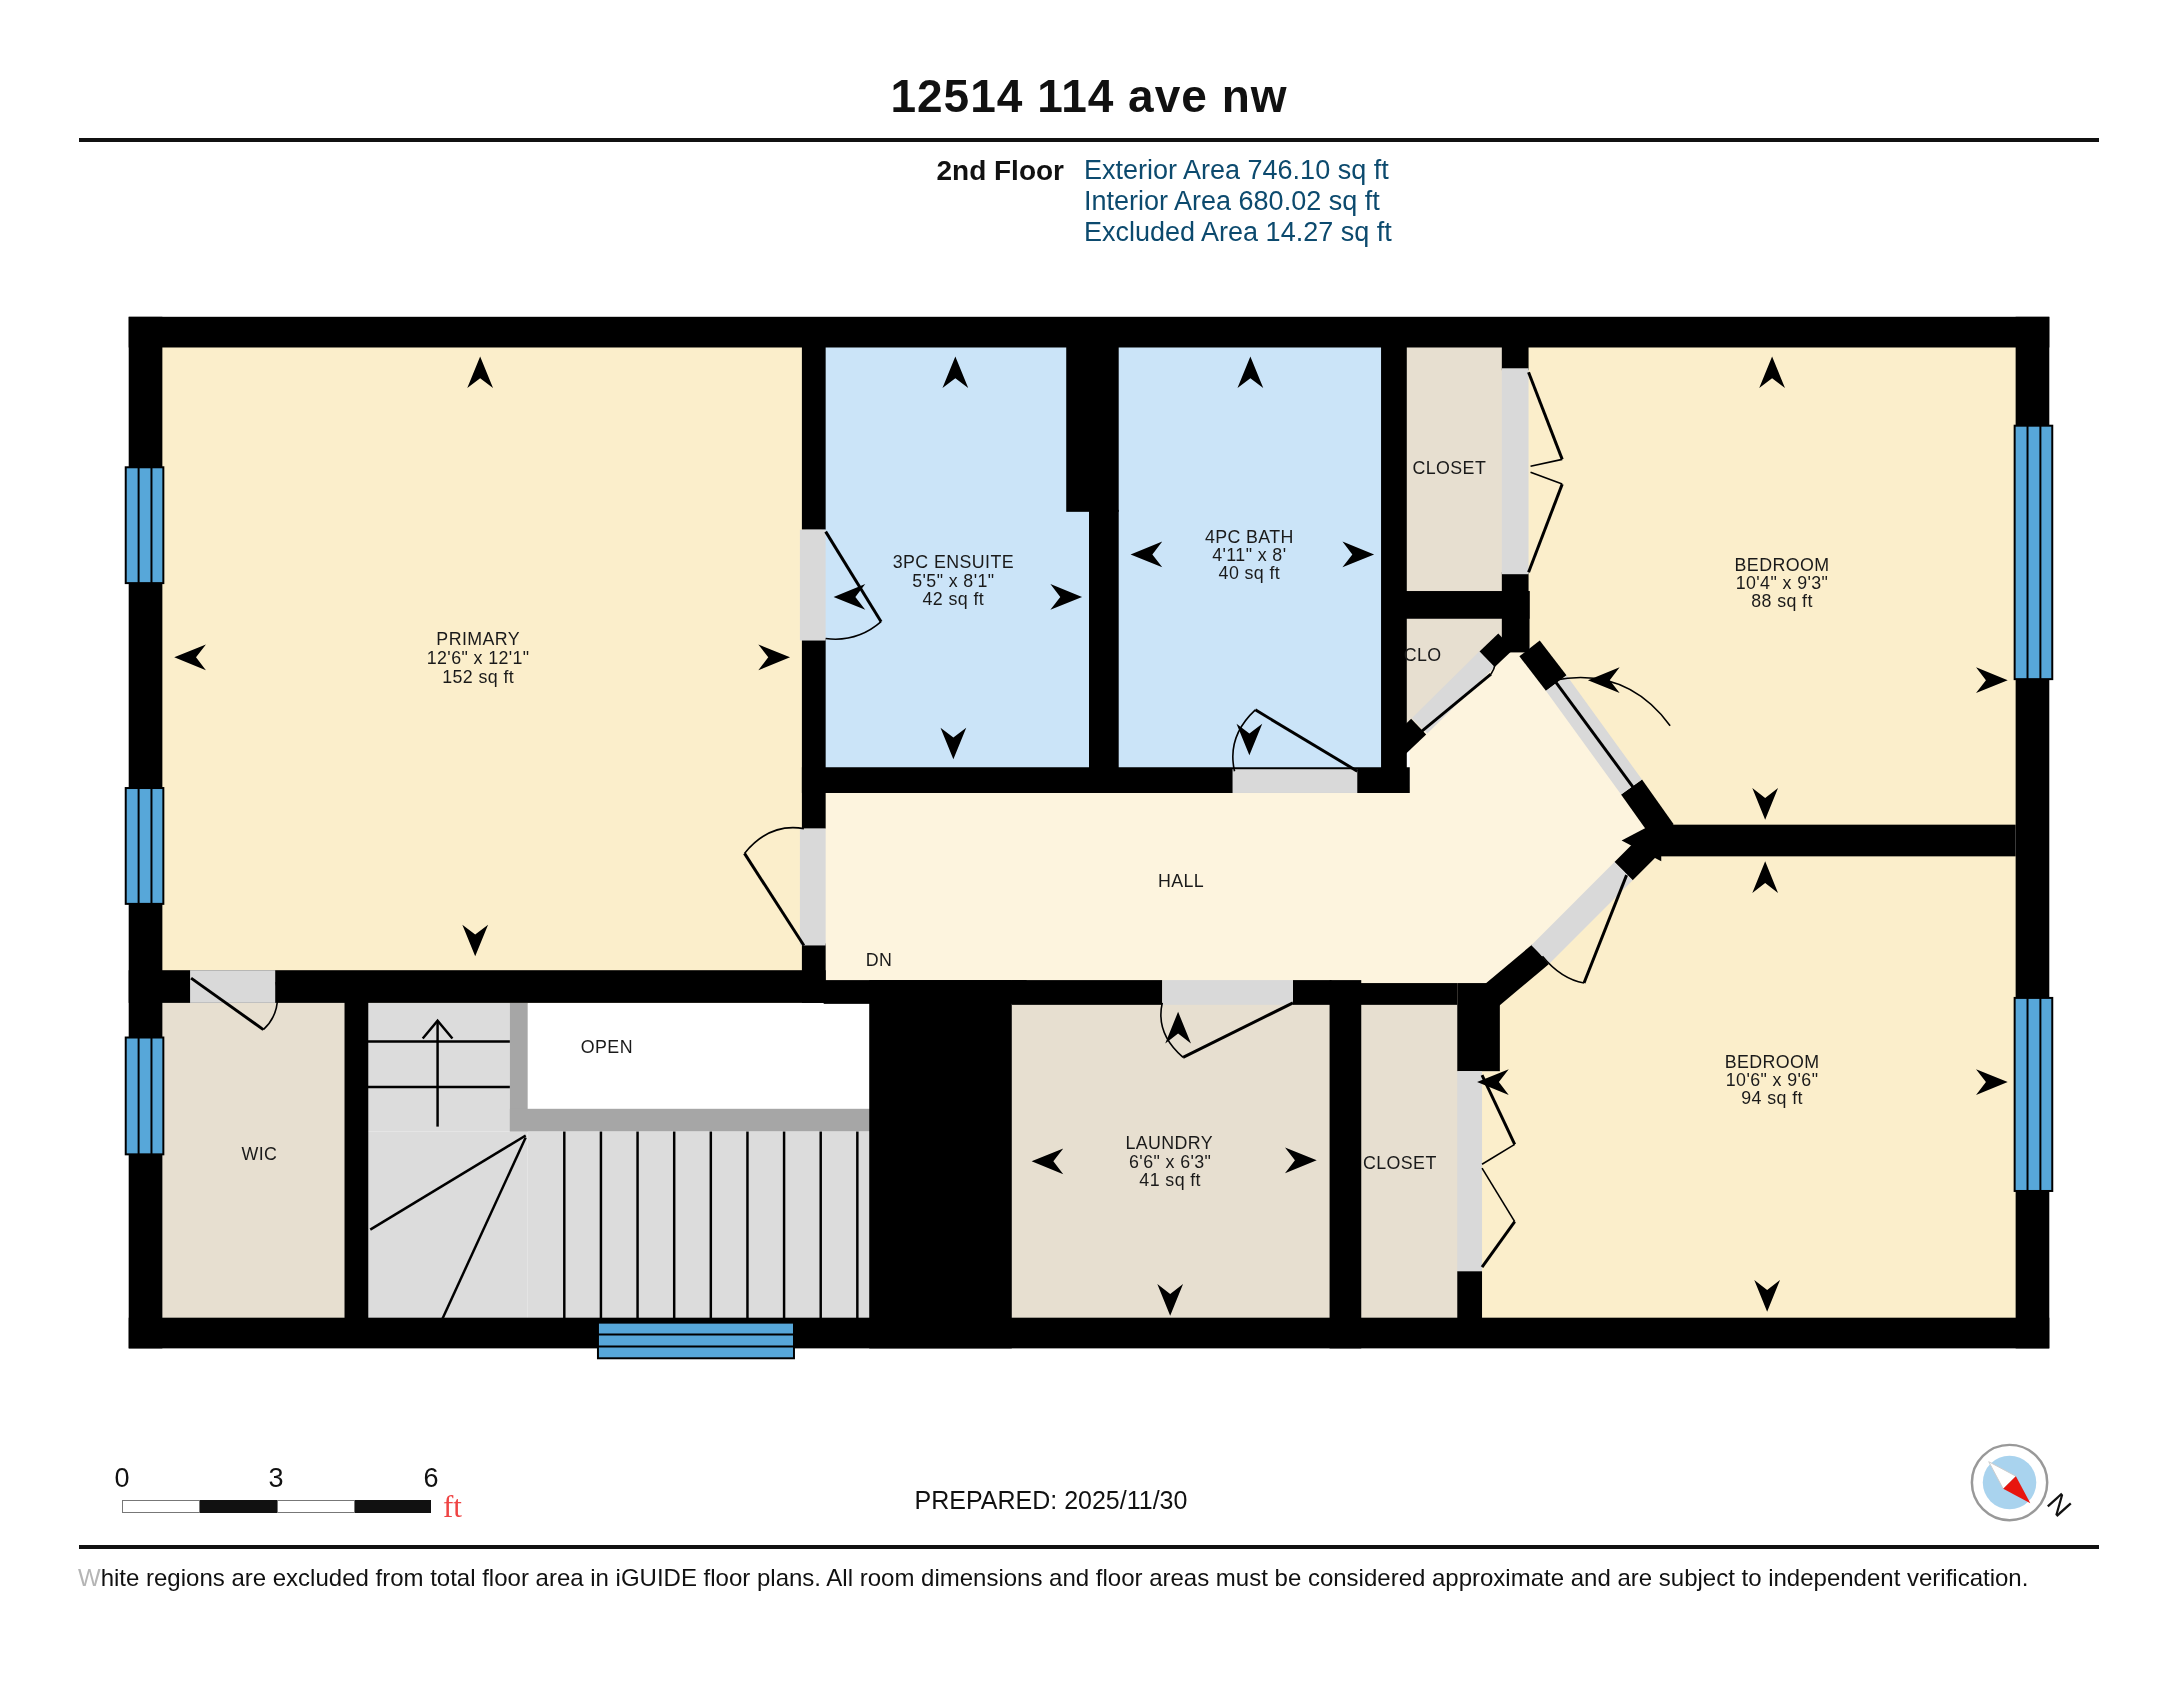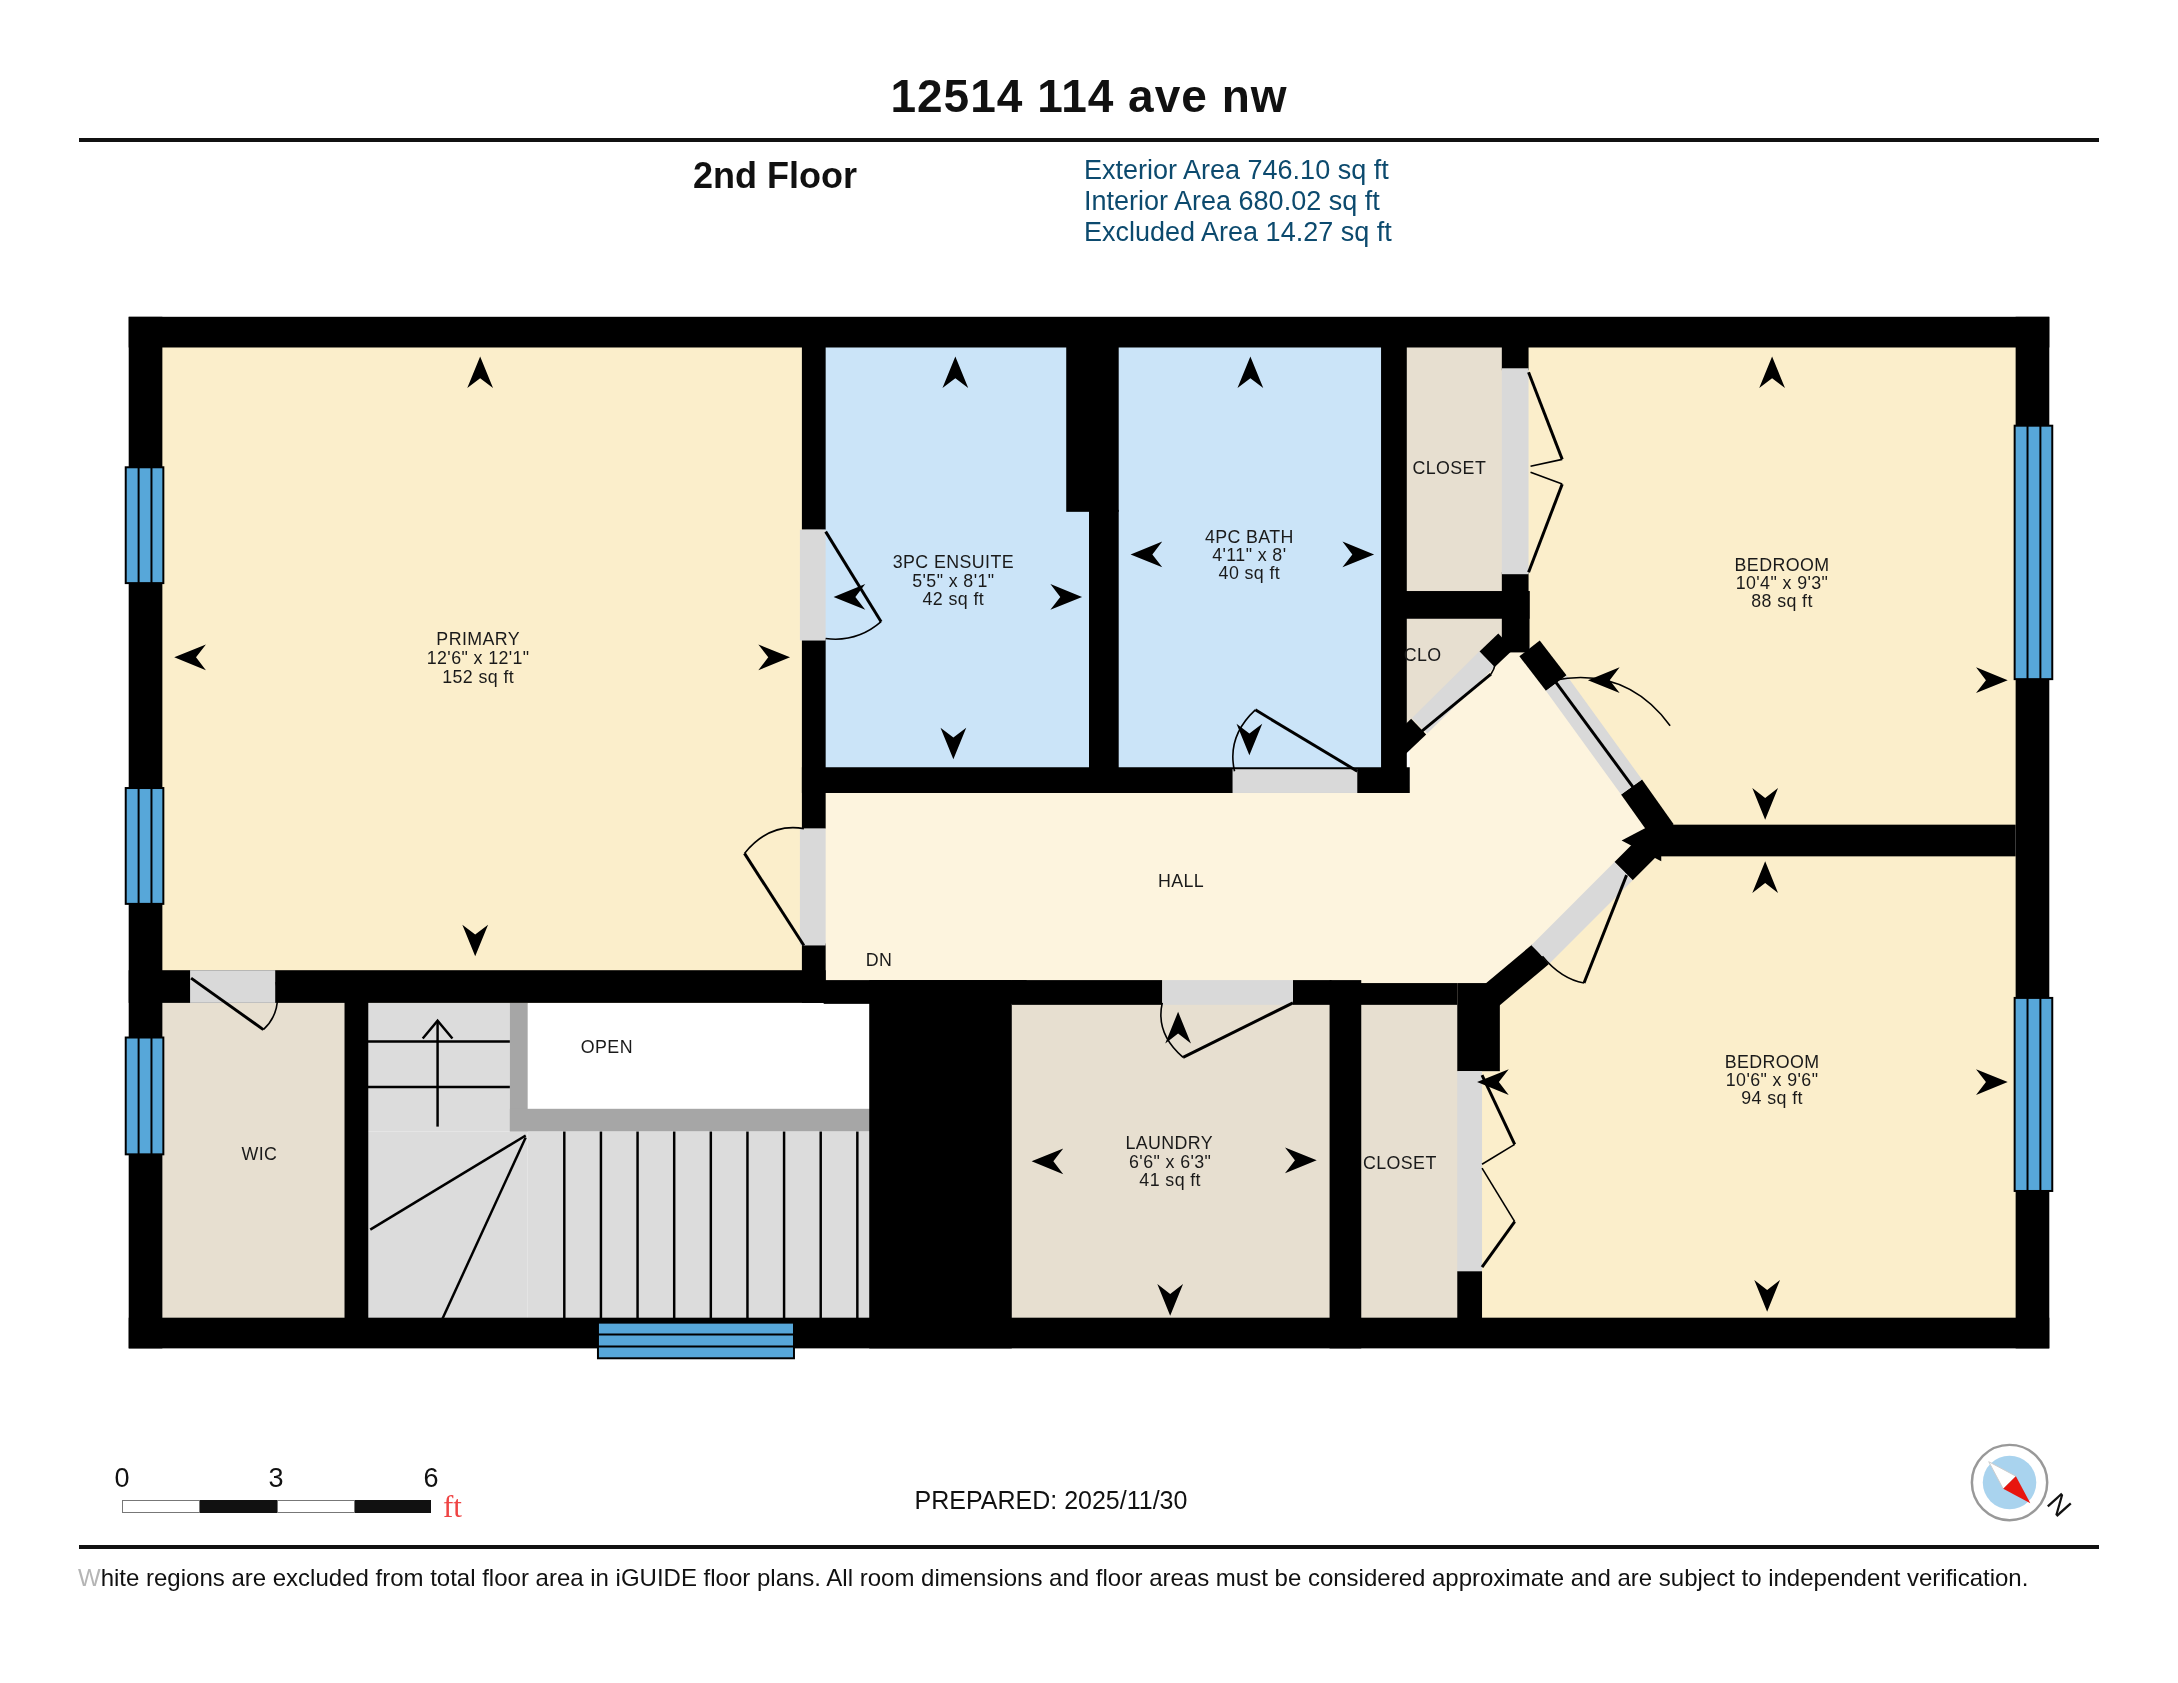--- a/index.html
+++ b/index.html
@@ -1,20 +1,20 @@
 <!DOCTYPE html>
 <html><head>
 <meta charset="utf-8">
 <style>
   html,body{margin:0;padding:0;background:#fff;}
   body{width:2178px;height:1683px;position:relative;font-family:"Liberation Sans",sans-serif;overflow:hidden;}
   .abs{position:absolute;}
   #page-title{top:69px;left:0;width:2178px;text-align:center;font-size:46px;font-weight:bold;color:#111;letter-spacing:1px;}
   #header-rule{top:138px;left:79px;width:2020px;height:4px;background:#111;}
-  #floor-label{top:155px;left:693px;width:371px;font-size:36px;font-weight:bold;color:#111;}
+  #floor-label{top:155px;left:693px;width:371px;text-align:right;font-size:28px;font-weight:bold;color:#111;}
   #area-lines{top:155px;left:1084px;font-size:27px;color:#0c4a6e;line-height:31px;}
   #plan-svg{top:0;left:0;}
   .lbl{font-size:18px;fill:#1a1a1a;text-anchor:middle;letter-spacing:.4px;}
   .wall{fill:#000;}
   .wline{stroke:#000;fill:none;}
   .win{fill:#57a7d9;stroke:#000;stroke-width:2px;}
   .winl{stroke:#000;stroke-width:2px;}
   .dg{fill:#d9d9d9;}
   .dgl{stroke:#d9d9d9;fill:none;}
   .leaf{stroke:#000;stroke-width:3px;fill:none;}

